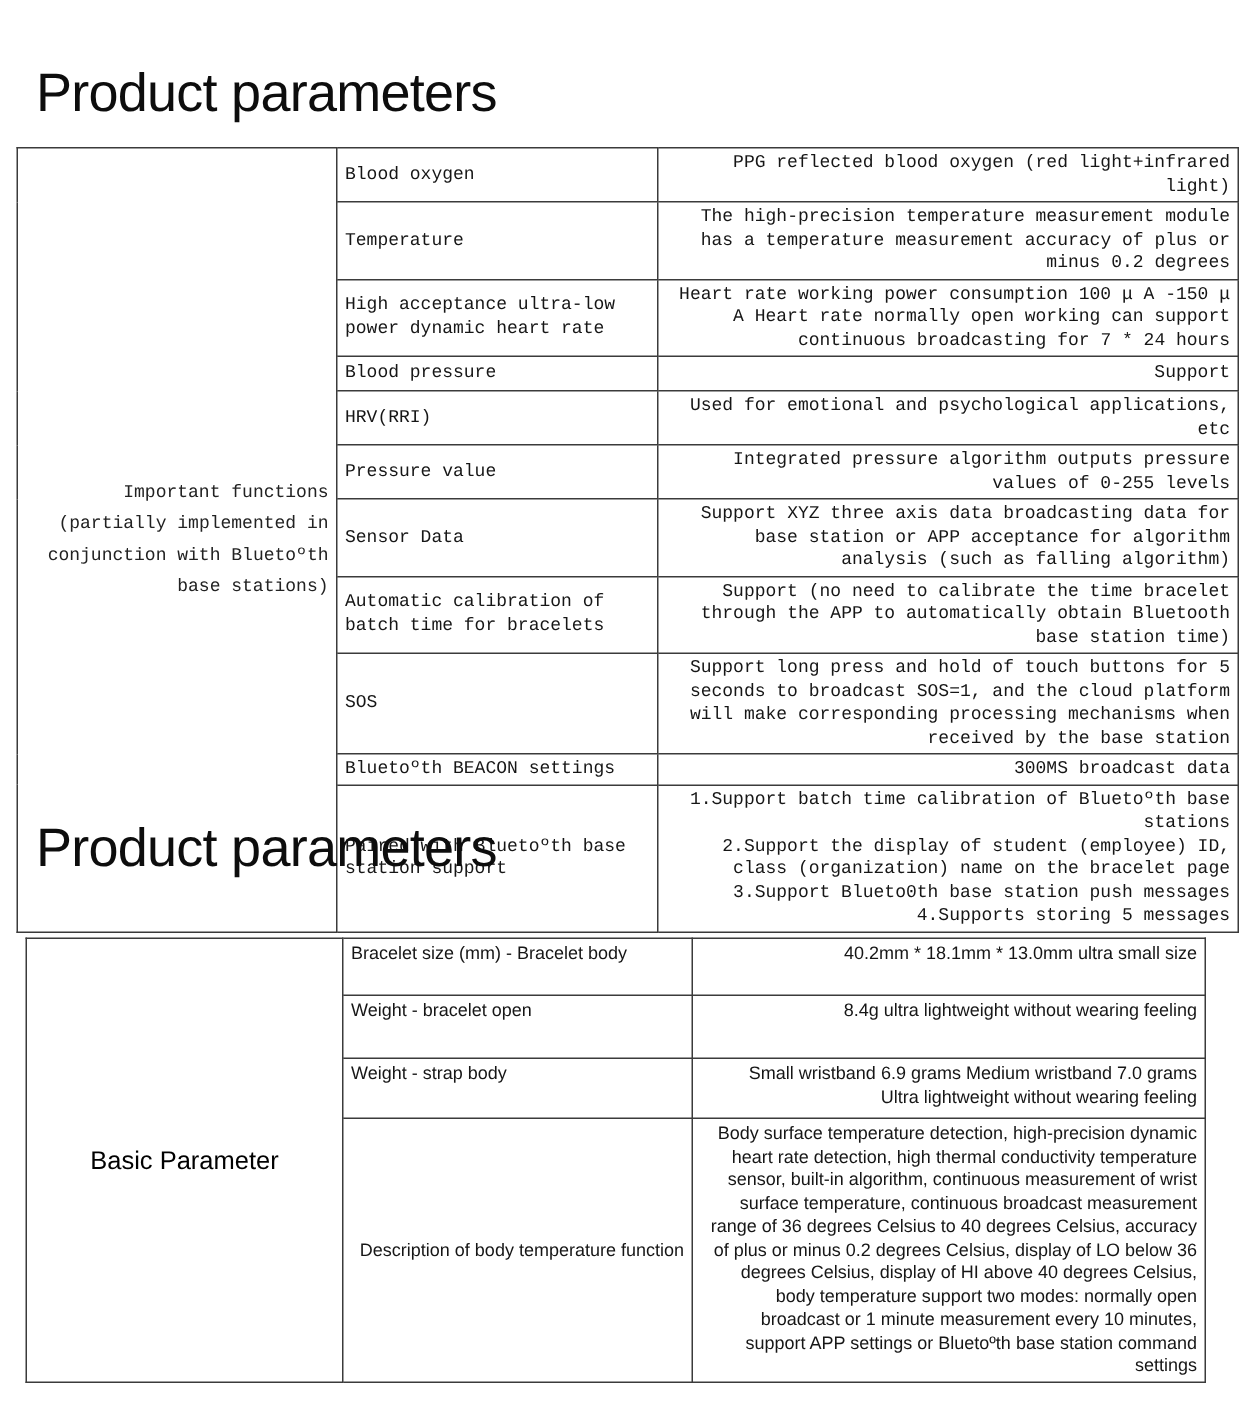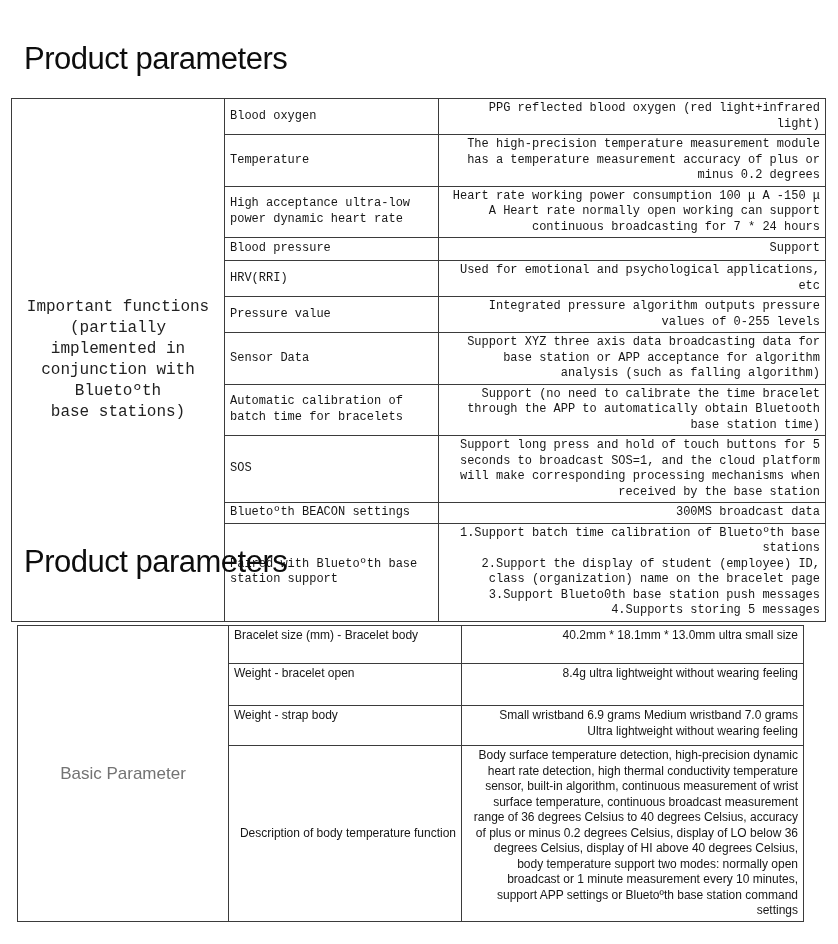--- a/index.html
+++ b/index.html
@@ -10,21 +10,21 @@
   body {
     width: 838px;
     height: 944px;
     position: relative;
     font-family: "Liberation Sans", "DejaVu Sans", sans-serif;
     color: #111111;
   }
   .section-title {
     position: absolute;
     left: 24px;
-    font-size: 31px;
+    font-size: 36px;
     font-weight: 400;
     letter-spacing: -0.5px;
     color: #0d0d0d;
     white-space: nowrap;
   }
   #title1 { top: 41px; }
   #title2 { top: 544px; }
 
   table.spec {
     position: absolute;
@@ -42,38 +42,38 @@
   .val, .hdr { white-space: pre-line; text-align: right; }
 
   
   #table1 {
     left: 11px;
     top: 98px;
     width: 814px;
   }
   #table1 td { vertical-align: middle; font-family: Liberation Mono, monospace; }
   #table1 .hdr {
-    text-align: center;
-    font-size: 16px;
+    text-align: right;
+    font-size: 12px;
     line-height: 21px;
     color: #222222;
     vertical-align: middle;
   }
 
   
   #table2 {
     left: 17px;
     top: 625px;
     width: 786px;
   }
   #table2 td { vertical-align: top; margin-top: 25px; }
   #table2 .hdr {
     text-align: center;
     font-size: 17px;
-    color: #737373;
+    color: #000000;
     vertical-align: middle;
   }
   #table2 td.mid { vertical-align: middle; text-align: right; }
 </style>
 </head>
 <body>
 
 <div id="title1" class="section-title">Product parameters</div>
 
 <table id="table1" class="spec">

